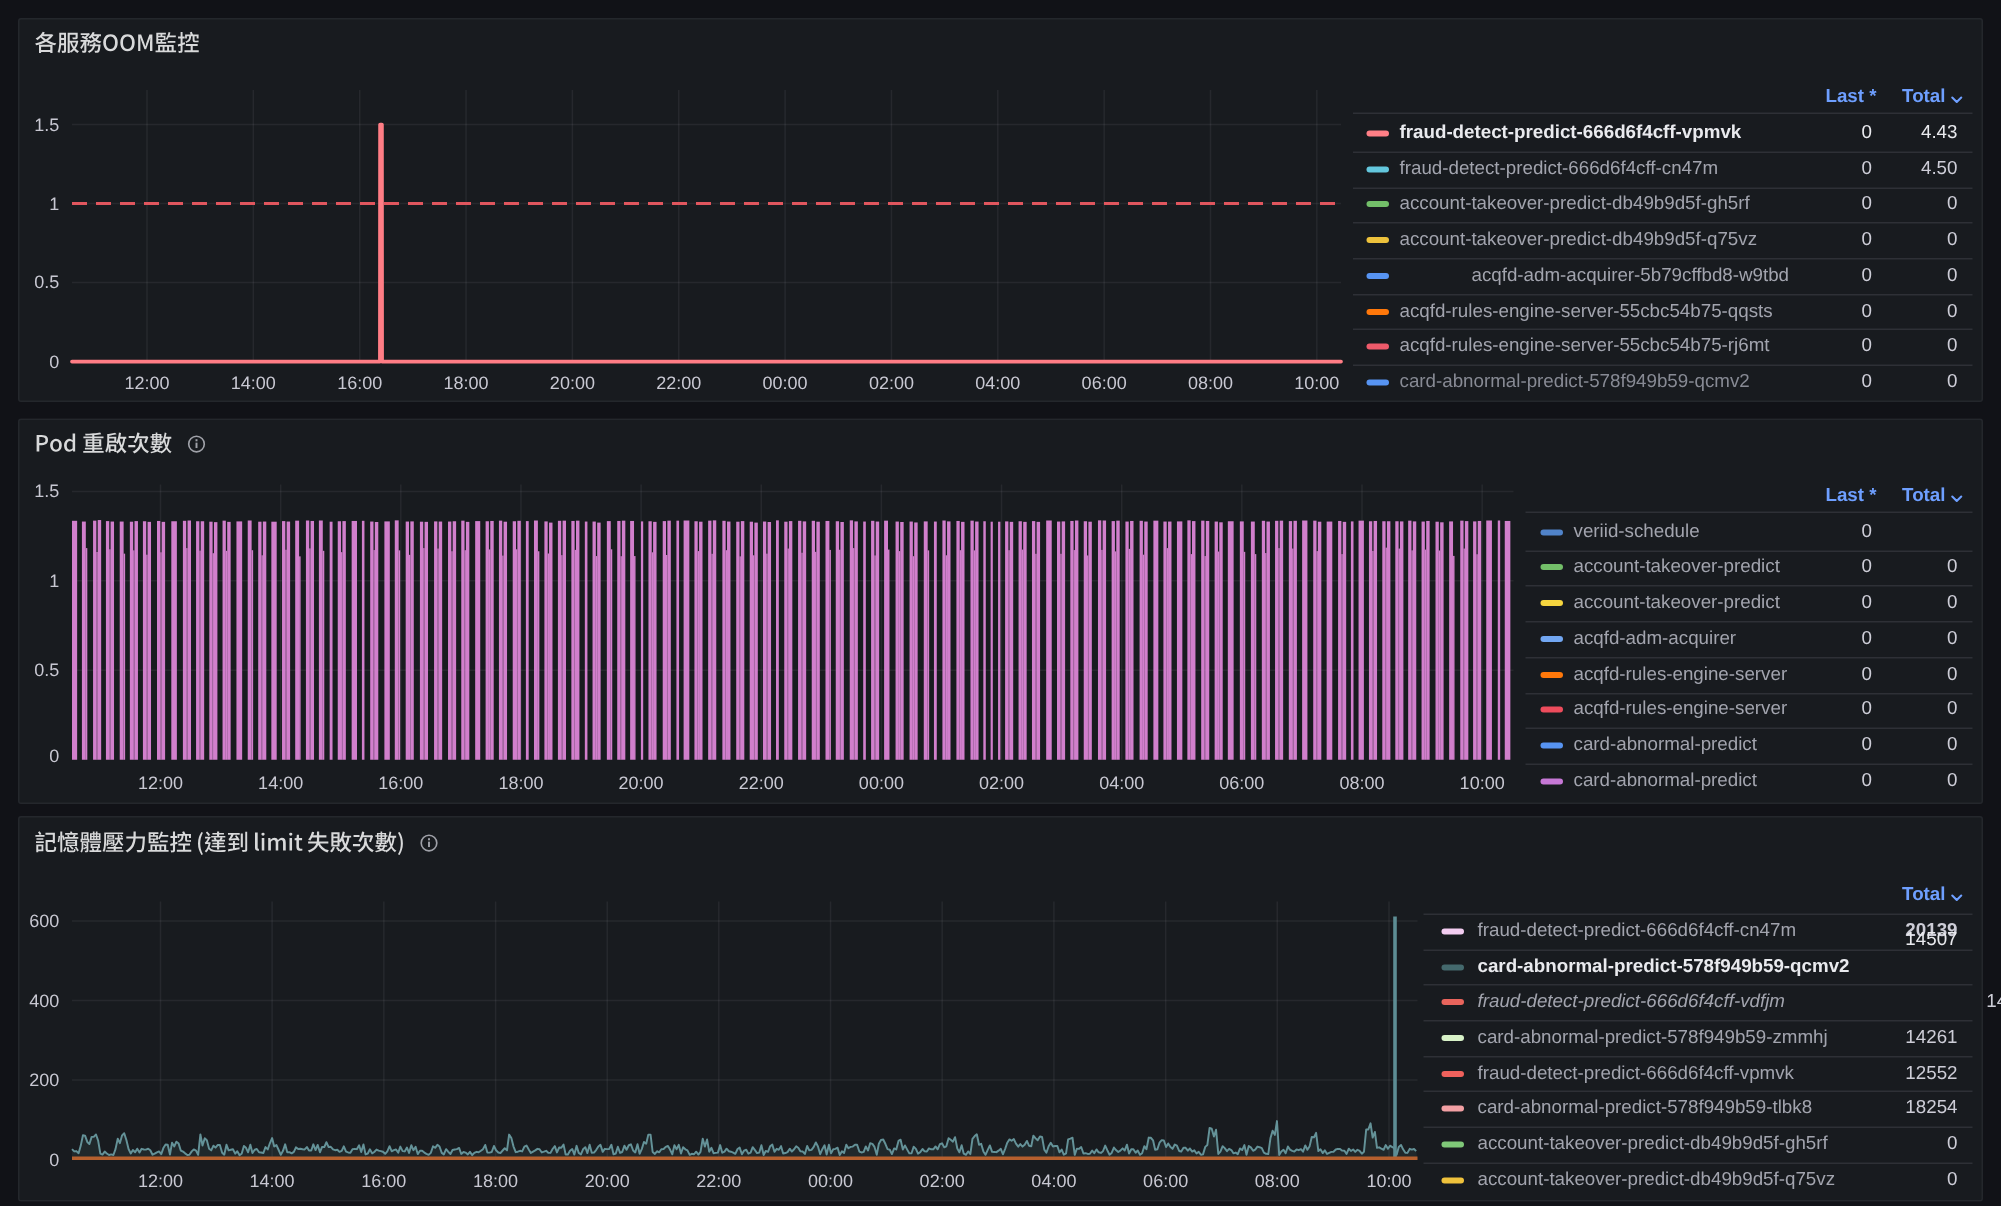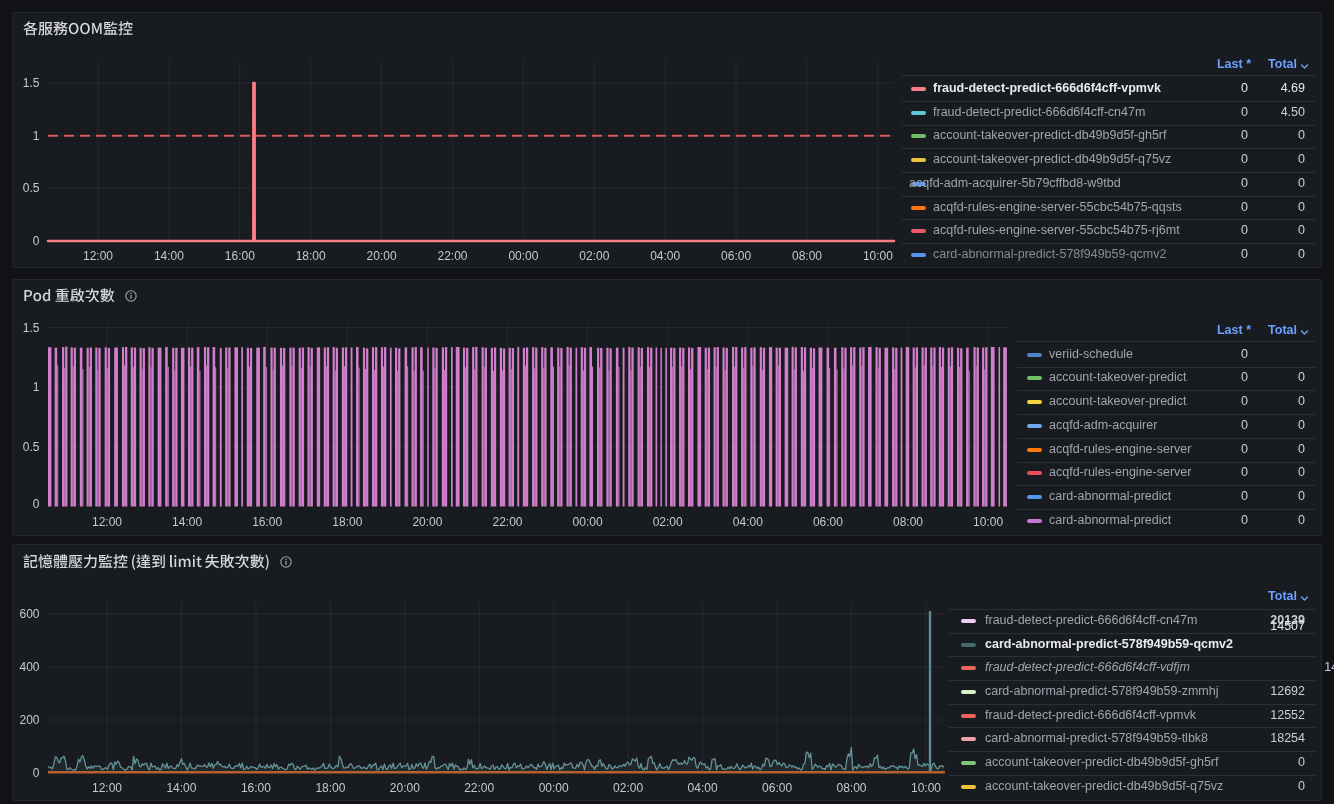--- a/index.html
+++ b/index.html
@@ -52,38 +52,38 @@
     </svg>
 <div class="leg-val" style="left:1158px;top:44px;width:80px;color:#6e9fff;font-weight:bold;">Last *</div>
 <div class="leg-val" style="left:1204px;top:44px;width:80px;color:#6e9fff;font-weight:bold;">Total</div>
 <svg class="abs" style="left:1287px;top:48.5px;" width="9" height="9" viewBox="0 0 9 9">
       <path d="M1.5 3 L4.5 6 L7.5 3" fill="none" stroke="#6e9fff" stroke-width="1.4" stroke-linecap="round" stroke-linejoin="round"></path>
     </svg>
 <div class="sep" style="left:889px;top:61.5px;width:413px;"></div>
 <div class="pill" style="left:898px;top:74.0px;width:15px;background:#ff7f86;"></div>
 <div class="leg-name" style="left:920px;top:68.0px;color:#e9eaee;font-weight:bold;">fraud-detect-predict-666d6f4cff-vpmvk</div>
 <div class="leg-val" style="left:1165px;top:68.0px;width:70px;color:#e9eaee;">0</div>
-<div class="leg-val" style="left:1212px;top:68.0px;width:80px;color:#e9eaee;">4.69</div>
+<div class="leg-val" style="left:1212px;top:68.0px;width:80px;color:#e9eaee;">4.43</div>
 <div class="pill" style="left:898px;top:97.7px;width:15px;background:#63c7dd;"></div>
 <div class="leg-name" style="left:920px;top:91.7px;">fraud-detect-predict-666d6f4cff-cn47m</div>
 <div class="leg-val" style="left:1165px;top:91.7px;width:70px;">0</div>
 <div class="leg-val" style="left:1212px;top:91.7px;width:80px;">4.50</div>
 <div class="sep" style="left:889px;top:87.9px;width:413px;"></div>
 <div class="pill" style="left:898px;top:121.4px;width:15px;background:#73bf69;"></div>
 <div class="leg-name" style="left:920px;top:115.4px;">account-takeover-predict-db49b9d5f-gh5rf</div>
 <div class="leg-val" style="left:1165px;top:115.4px;width:70px;">0</div>
 <div class="leg-val" style="left:1212px;top:115.4px;width:80px;">0</div>
 <div class="sep" style="left:889px;top:111.6px;width:413px;"></div>
 <div class="pill" style="left:898px;top:145.1px;width:15px;background:#edc23c;"></div>
 <div class="leg-name" style="left:920px;top:139.1px;">account-takeover-predict-db49b9d5f-q75vz</div>
 <div class="leg-val" style="left:1165px;top:139.1px;width:70px;">0</div>
 <div class="leg-val" style="left:1212px;top:139.1px;width:80px;">0</div>
 <div class="sep" style="left:889px;top:135.2px;width:413px;"></div>
 <div class="pill" style="left:898px;top:168.8px;width:15px;background:#5794f2;"></div>
-<div class="leg-name" style="left:896px;top:162.8px;">acqfd-adm-acquirer-5b79cffbd8-w9tbd</div>
+<div class="leg-name" style="left:968px;top:162.8px;">acqfd-adm-acquirer-5b79cffbd8-w9tbd</div>
 <div class="leg-val" style="left:1165px;top:162.8px;width:70px;">0</div>
 <div class="leg-val" style="left:1212px;top:162.8px;width:80px;">0</div>
 <div class="sep" style="left:889px;top:159.0px;width:413px;"></div>
 <div class="pill" style="left:898px;top:192.5px;width:15px;background:#ff780a;"></div>
 <div class="leg-name" style="left:920px;top:186.5px;">acqfd-rules-engine-server-55cbc54b75-qqsts</div>
 <div class="leg-val" style="left:1165px;top:186.5px;width:70px;">0</div>
 <div class="leg-val" style="left:1212px;top:186.5px;width:80px;">0</div>
 <div class="sep" style="left:889px;top:182.7px;width:413px;"></div>
 <div class="pill" style="left:898px;top:216.2px;width:15px;background:#ee5a6a;"></div>
 <div class="leg-name" style="left:920px;top:210.2px;">acqfd-rules-engine-server-55cbc54b75-rj6mt</div>
@@ -523,21 +523,21 @@
 <div class="pill" style="left:948px;top:97.5px;width:15px;background:#44696d;"></div>
 <div class="leg-name" style="left:972px;top:91.5px;color:#e9eaee;font-weight:bold;">card-abnormal-predict-578f949b59-qcmv2</div>
 <div class="leg-val" style="left:1212px;top:74px;width:80px;color:#e9eaee;">14507</div>
 <div class="sep" style="left:936px;top:87.7px;width:366px;"></div>
 <div class="pill" style="left:948px;top:121.19999999999993px;width:15px;background:#e8645c;"></div>
 <div class="leg-name" style="left:972px;top:115.19999999999993px;font-style:italic;">fraud-detect-predict-666d6f4cff-vdfjm</div>
 <div class="leg-val" style="left:1266px;top:115.19999999999993px;width:80px;">14345</div>
 <div class="sep" style="left:936px;top:111.3px;width:366px;"></div>
 <div class="pill" style="left:948px;top:144.89999999999998px;width:15px;background:#d8f2c8;"></div>
 <div class="leg-name" style="left:972px;top:138.89999999999998px;">card-abnormal-predict-578f949b59-zmmhj</div>
-<div class="leg-val" style="left:1212px;top:138.89999999999998px;width:80px;">12692</div>
+<div class="leg-val" style="left:1212px;top:138.89999999999998px;width:80px;">14261</div>
 <div class="sep" style="left:936px;top:135.0px;width:366px;"></div>
 <div class="pill" style="left:948px;top:168.5999999999999px;width:15px;background:#ef615c;"></div>
 <div class="leg-name" style="left:972px;top:162.5999999999999px;">fraud-detect-predict-666d6f4cff-vpmvk</div>
 <div class="leg-val" style="left:1212px;top:162.5999999999999px;width:80px;">12552</div>
 <div class="sep" style="left:936px;top:158.7px;width:366px;"></div>
 <div class="pill" style="left:948px;top:192.29999999999995px;width:15px;background:#f2a0a4;"></div>
 <div class="leg-name" style="left:972px;top:186.29999999999995px;">card-abnormal-predict-578f949b59-tlbk8</div>
 <div class="leg-val" style="left:1212px;top:186.29999999999995px;width:80px;">18254</div>
 <div class="sep" style="left:936px;top:182.4px;width:366px;"></div>
 <div class="pill" style="left:948px;top:216.0px;width:15px;background:#7fc878;"></div>

